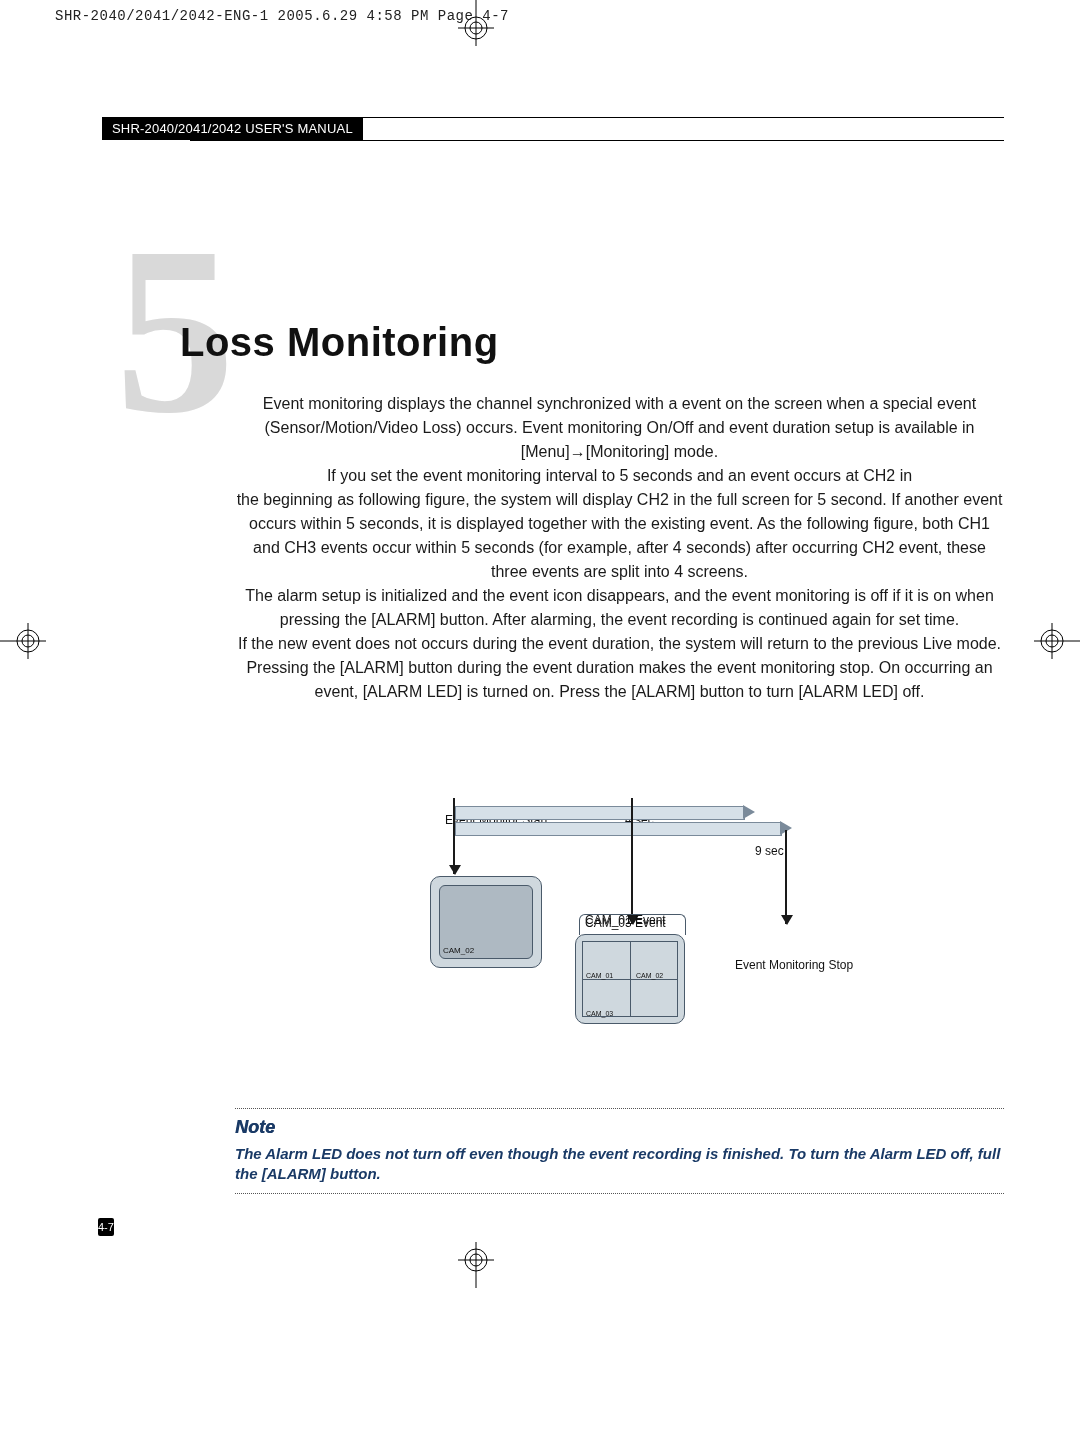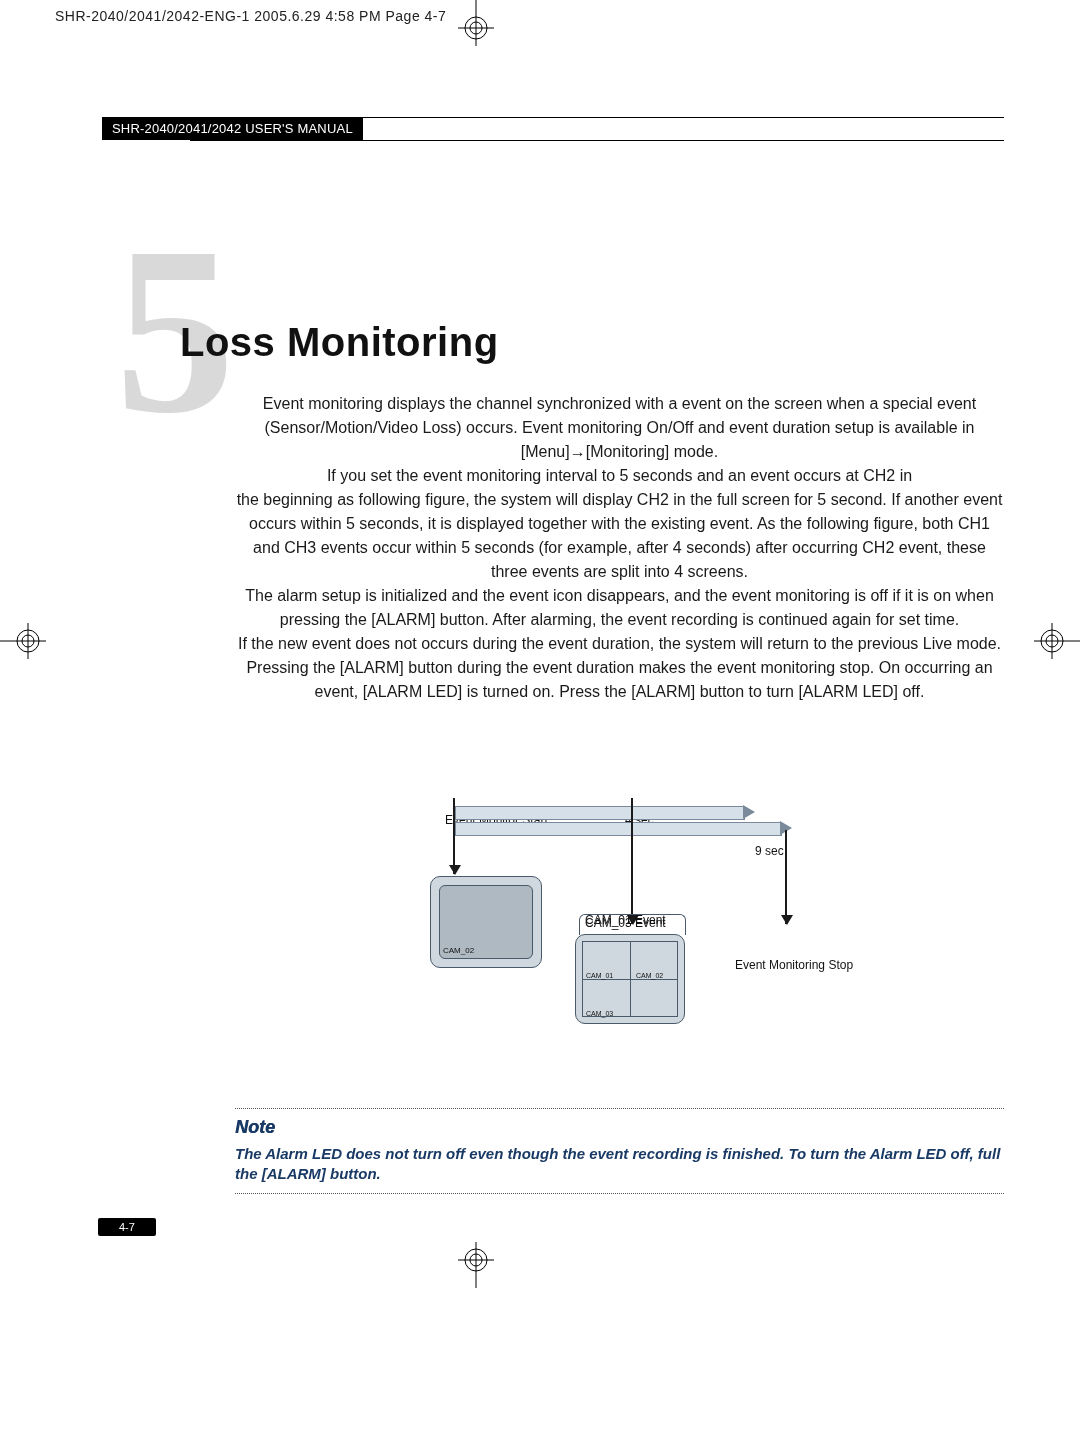--- a/index.html
+++ b/index.html
@@ -10,21 +10,21 @@
     color: #000;
     width: 1080px;
     height: 1446px;
     position: relative;
     overflow: hidden;
   }
   .crop-line {
     position: absolute;
     top: 8px;
     left: 55px;
-    font-family: Liberation Sans, sans-serif;
+    font-family: Liberation Mono, monospace;
     font-size: 14px;
     letter-spacing: 0.5px;
     color: #222;
   }
   .reg-top {
     position: absolute;
     top: 0px;
     left: 458px;
   }
   .reg-bottom {
@@ -232,21 +232,21 @@
     line-height: 1.35;
     margin-bottom: 8px;
   }
   .page-num {
     position: absolute;
     left: 3px;
     top: 1138px;
     background: #000;
     color: #fff;
     font-size: 11px;
-    padding: 3px 21px;
+    padding: 3px 0;
     border-radius: 2px;
   }
 </style>
 </head>
 <body>
 
 <div class="crop-line">SHR-2040/2041/2042-ENG-1  2005.6.29  4:58 PM  Page 4-7</div>
 
 <div class="reg-top">
   <svg width="36" height="46" viewBox="0 0 36 46">

